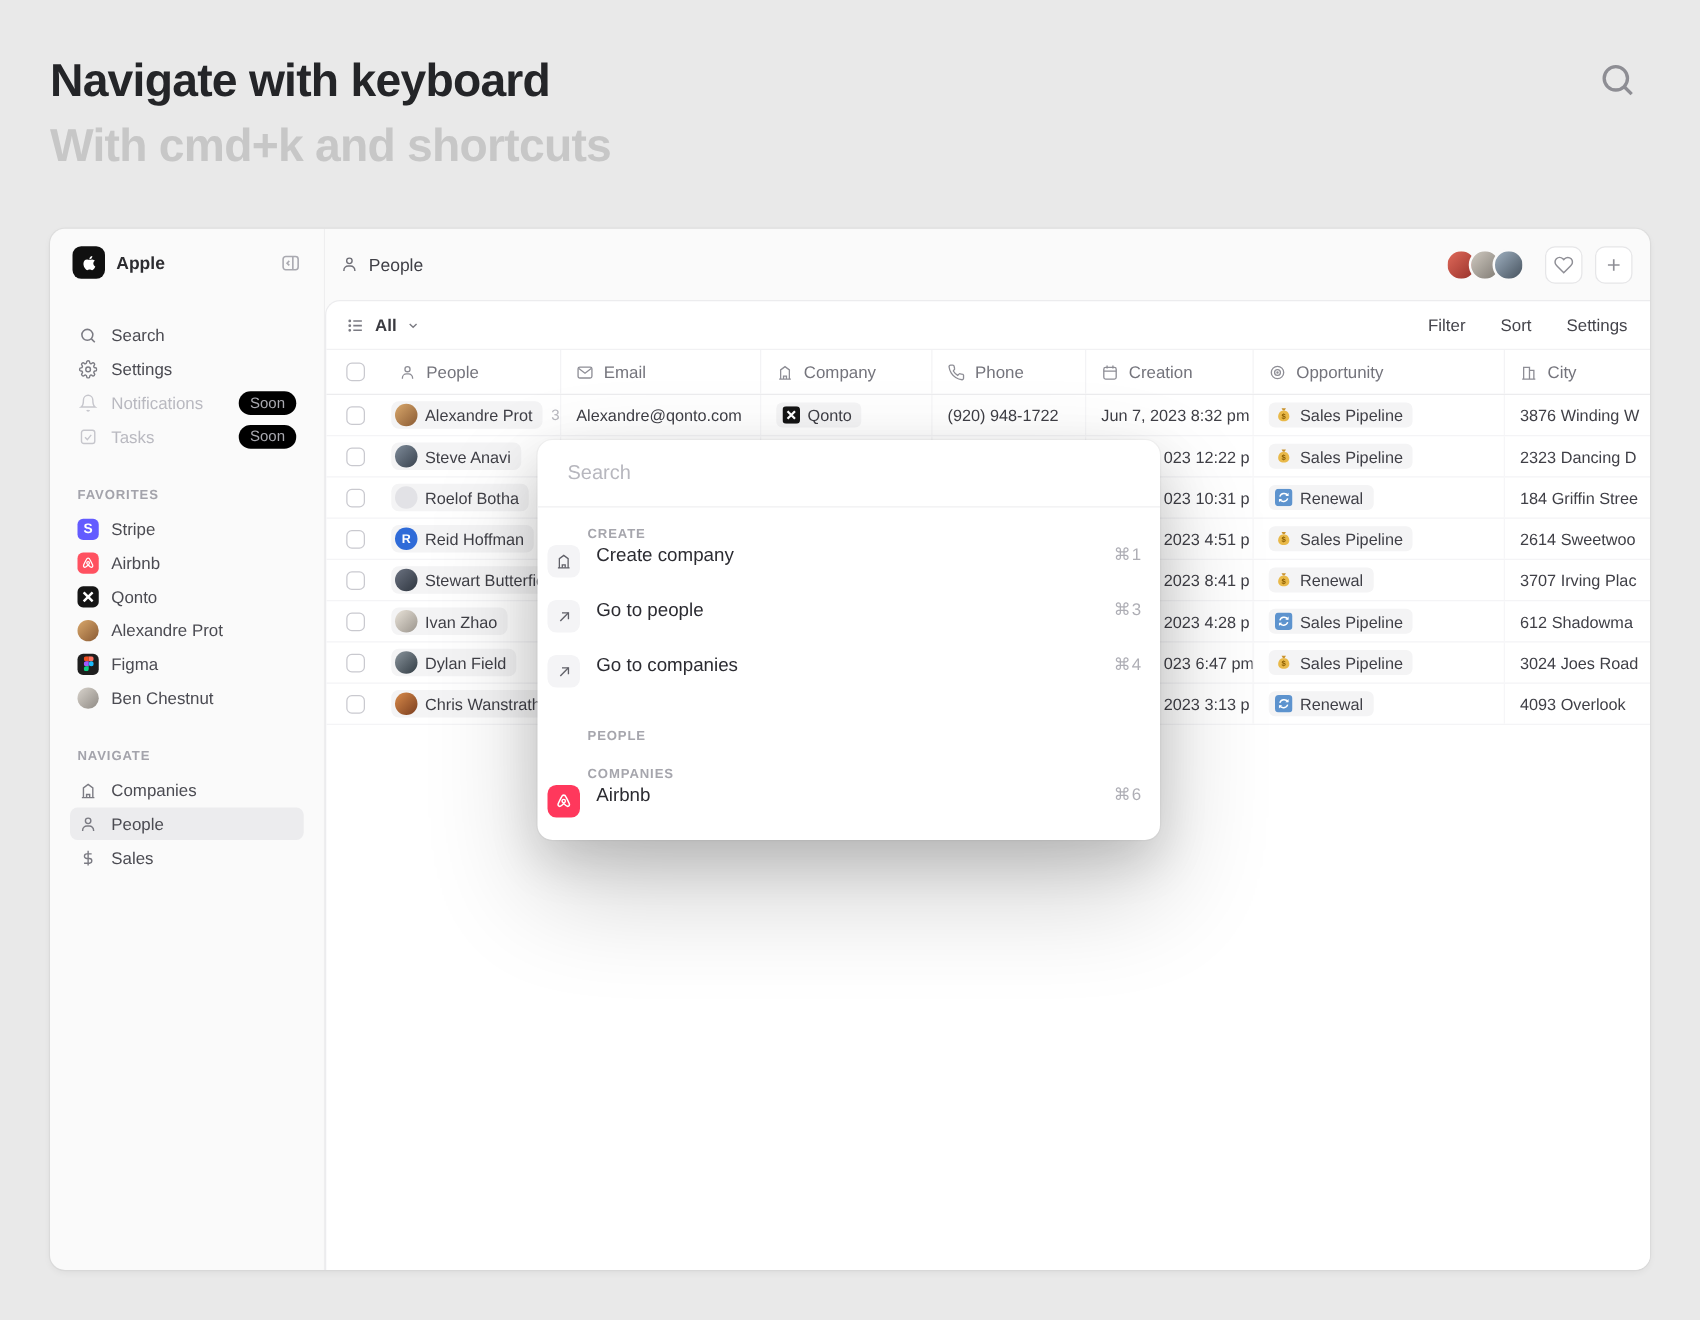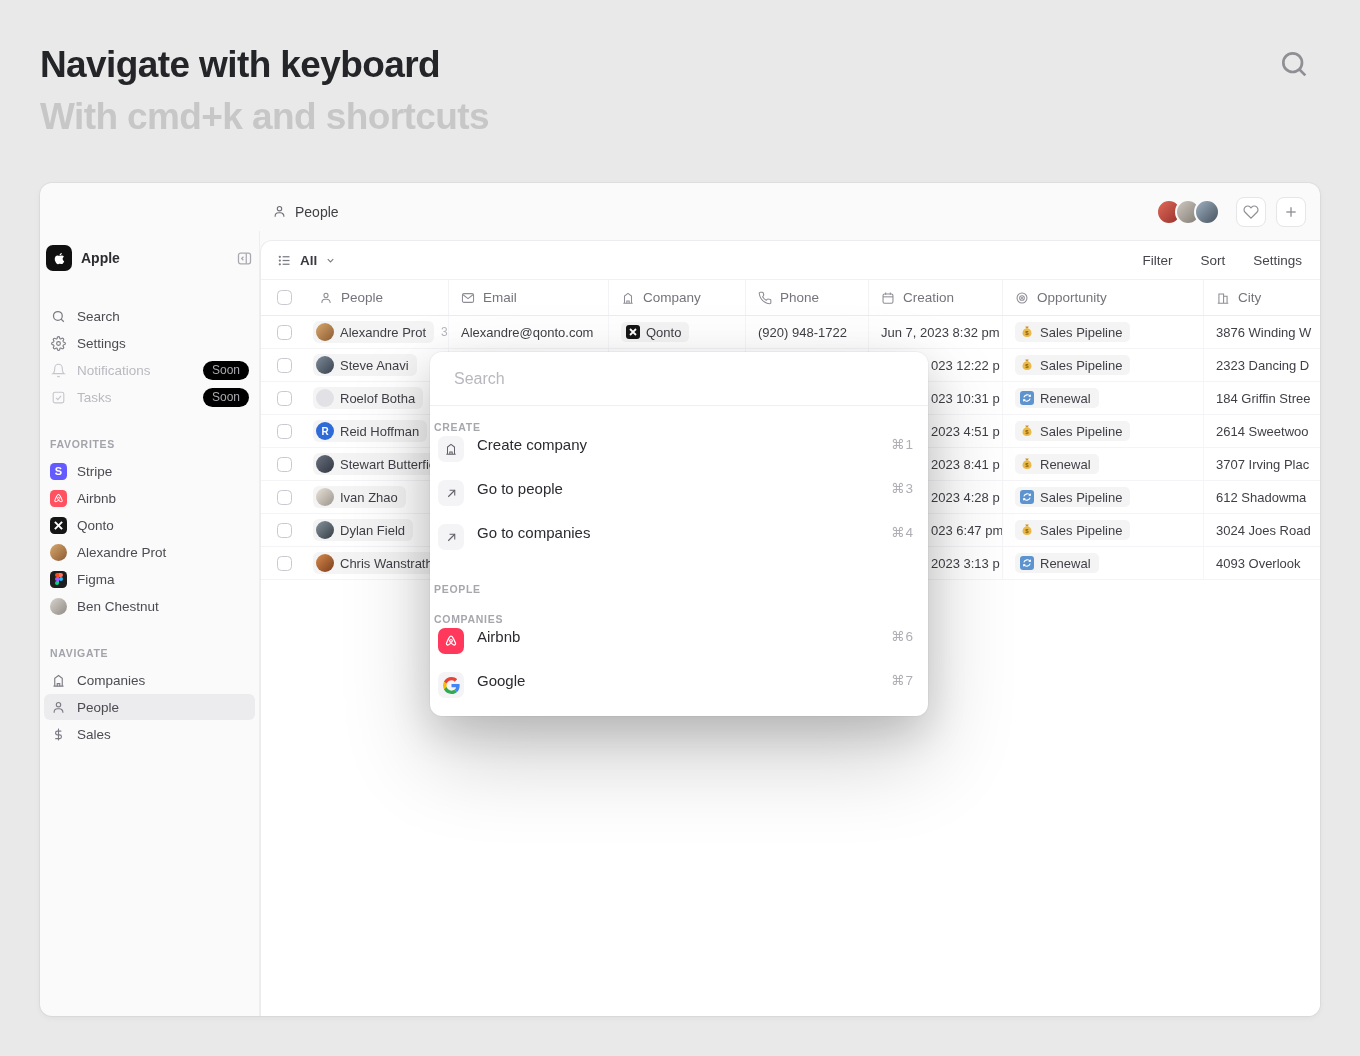--- a/index.html
+++ b/index.html
@@ -18,21 +18,21 @@
   .page-search { position:absolute; top:48px; right:50px; color:#8e8e94; cursor:pointer; }
 
   
   .window {
     position:absolute; left:40px; top:183px; width:1280px; height:833px;
     background:#fafafa; border-radius:12px; display:flex;
     box-shadow:0 0 0 1px rgba(0,0,0,.035), 0 2px 6px rgba(0,0,0,.05);
   }
 
   
-  .sidebar { flex:0 0 220px; border-right:1px solid #eeeeef; border-radius:12px 0 0 12px; padding:14px 4px;margin-top:48px; }
+  .sidebar { flex:0 0 220px; border-right:1px solid #eeeeef; border-radius:12px 0 0 12px; padding:14px 16px; }
   .ws-row { display:flex; align-items:center; gap:9px; padding:0 2px; }
   .apple-badge { width:26px; height:26px; border-radius:7px; background:#101010; display:flex; align-items:center; justify-content:center; }
   .ws-name { flex:1; font-size:14px; font-weight:700; color:#2c2c30; }
   .collapse-btn { color:#a9a9b0; cursor:pointer; }
   .side-nav { margin-top:32px; display:flex; flex-direction:column; gap:1px; }
   .side-item { display:flex; align-items:center; gap:10px; height:26px; padding:0 6px; border-radius:6px; font-size:13.5px; color:#4b4b52; cursor:pointer; }
   .side-item .s-ico { width:17px; display:flex; justify-content:center; color:#7b7b83; }
   .side-item.disabled { color:#b9b9c0; } .side-item.disabled .s-ico { color:#c6c6cc; }
   .side-item.selected { background:#ececee; font-weight:400; }
   .badge-soon { margin-left:auto; background:#000000; color:#a8a8af; font-size:12px; padding:2.5px 9px; border-radius:10px;text-align:right; }
@@ -76,21 +76,21 @@
 
   
   .modal {
     position:absolute; left:430px; top:352px; width:498px; z-index:40;
     background:#fff; border-radius:12px; overflow:hidden;
     box-shadow:0 0 0 1px rgba(0,0,0,.03), 0 16px 40px rgba(0,0,0,.14), 0 40px 90px rgba(0,0,0,.20);
   }
   .m-search { height:54px; border-bottom:1px solid #efeff1; display:flex; align-items:center; padding:0 22px; }
   .m-search input { border:none; outline:none; width:100%; font-size:16px; color:#3f3f46; font-family:inherit; background:transparent; }
   .m-search input::placeholder { color:#b7b7be; }
-  .m-label { font-size:10.5px; font-weight:700; letter-spacing:.7px; color:#a6a6ad; padding:15px 22px 3px 4px; }
+  .m-label { font-size:10.5px; font-weight:700; letter-spacing:.7px; color:#a6a6ad; padding:15px 22px 3px 40px; }
   .m-item { height:44px; display:flex; align-items:flex-start; gap:13px; padding:0 14px 0 8px; cursor:pointer; }
   .m-ico { width:26px; height:26px; border-radius:7px; background:#f4f4f6; display:flex; align-items:center; justify-content:center; color:#606068; flex:0 0 26px; }
   .m-ico.red { background:#ff385c; }
   .m-item .m-text { font-size:15px; color:#2b2b31; }
   .m-item .m-key { margin-left:auto; font-size:13.5px; color:#aeaeb5; letter-spacing:1px; }
   .m-footer { height:30px; background:#f4f4f5; display:flex; align-items:center; padding:0 10px; font-size:12.5px; color:#a6a6ad; }
 </style>
 </head>
 <body>
 
@@ -661,26 +661,14 @@
   <div class="m-item">
     <span class="m-ico red">
         <svg width="16" height="16" viewBox="0 0 18 18">
           <path d="M9 3.5c.9 0 1.5.5 2.1 1.7.7 1.3 2.3 4.6 2.9 6 .5 1.3-.3 2.4-1.5 2.4-.9 0-1.7-.6-3.5-2.5-1.8 1.9-2.6 2.5-3.5 2.5-1.2 0-2-1.1-1.5-2.4.6-1.4 2.2-4.7 2.9-6C7.5 4 8.1 3.5 9 3.5z" fill="none" stroke="#fff" stroke-width="1.4"></path>
           <circle cx="9" cy="8.8" r="1.5" fill="none" stroke="#fff" stroke-width="1.3"></circle>
         </svg>
       </span>
     <span class="m-text">Airbnb</span>
     <span class="m-key">⌘6</span>
   </div>
-  <div class="m-item">
-    <span class="m-ico">
-        <svg width="17" height="17" viewBox="0 0 48 48">
-          <path fill="#EA4335" d="M24 9.5c3.54 0 6.71 1.22 9.21 3.6l6.85-6.85C35.9 2.38 30.47 0 24 0 14.62 0 6.51 5.38 2.56 13.22l7.98 6.19C12.43 13.72 17.74 9.5 24 9.5z"></path>
-          <path fill="#4285F4" d="M46.98 24.55c0-1.57-.15-3.09-.38-4.55H24v9.02h12.94c-.58 2.96-2.26 5.48-4.78 7.18l7.73 6c4.51-4.18 7.09-10.36 7.09-17.65z"></path>
-          <path fill="#FBBC05" d="M10.53 28.59c-.48-1.45-.76-2.99-.76-4.59s.27-3.14.76-4.59l-7.98-6.19C.92 16.46 0 20.12 0 24c0 3.88.92 7.54 2.56 10.78l7.97-6.19z"></path>
-          <path fill="#34A853" d="M24 48c6.48 0 11.93-2.13 15.89-5.81l-7.73-6c-2.15 1.45-4.92 2.3-8.16 2.3-6.26 0-11.57-4.22-13.47-9.91l-7.98 6.19C6.51 42.62 14.62 48 24 48z"></path>
-        </svg>
-      </span>
-    <span class="m-text">Google</span>
-    <span class="m-key">⌘7</span>
-  </div>
 
 </div>
 
 </body></html>

